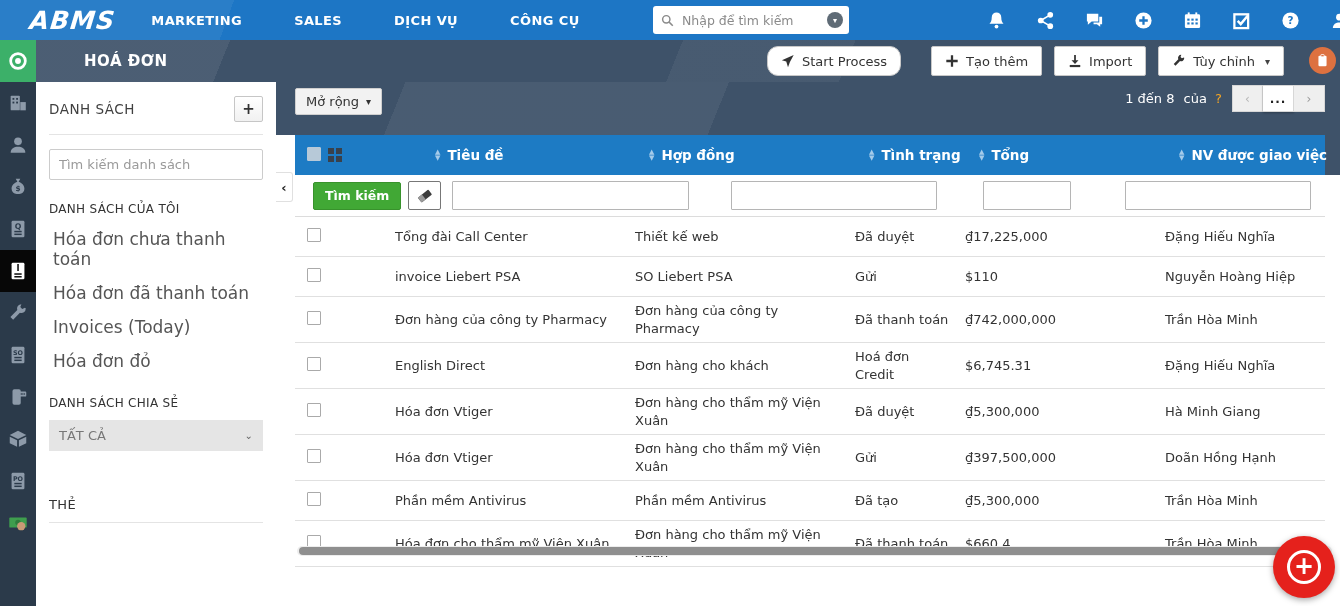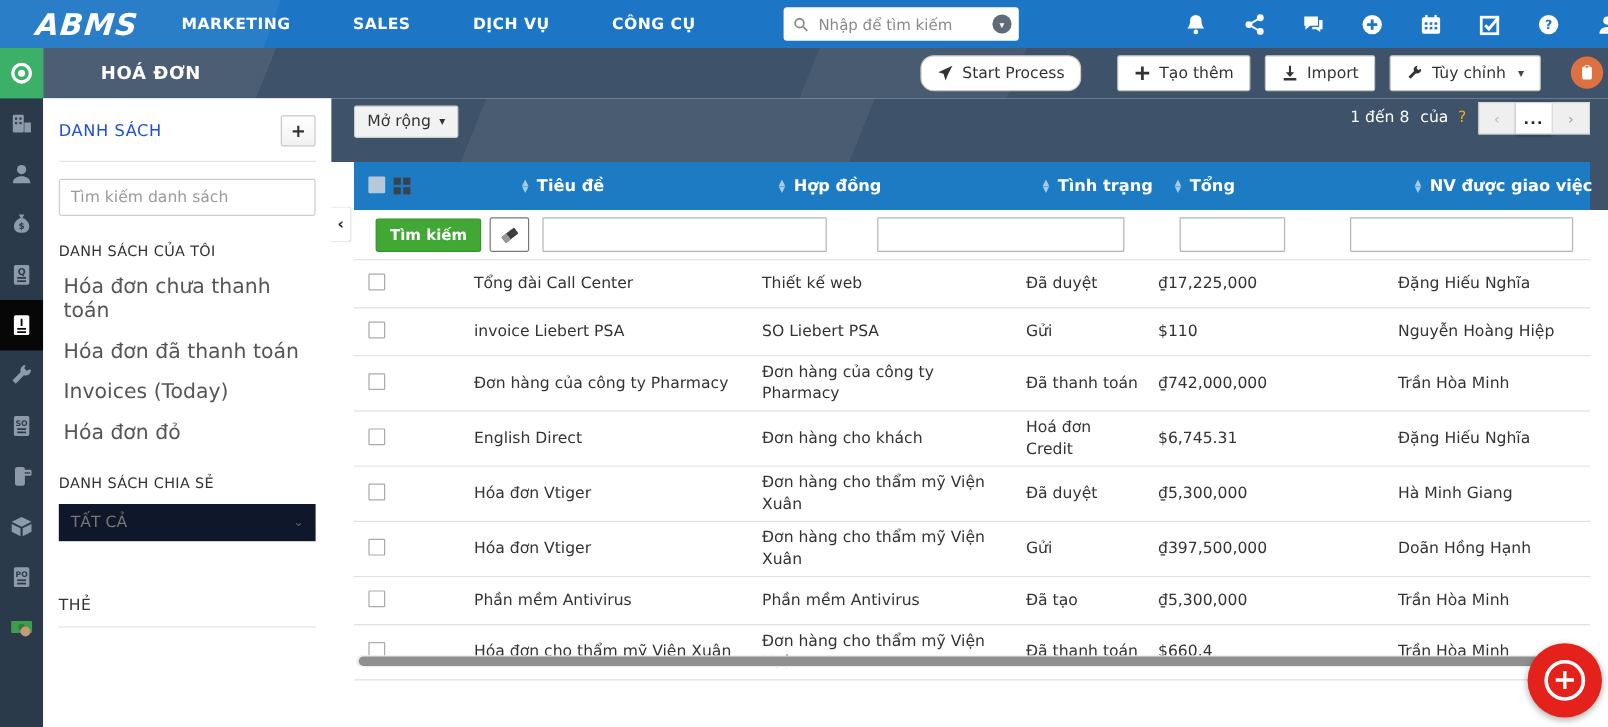--- a/index.html
+++ b/index.html
@@ -47,30 +47,30 @@
   .hbtn svg{width:14px;height:14px;}
   .hbtn .caret{font-size:10px;color:#444;margin-left:3px;}
   .hbtn.start{margin-right:18px;border-radius:11px;}
   .phone-badge{position:absolute;right:4px;top:7px;width:27px;height:27px;border-radius:50%;background:#dd7140;
                display:flex;align-items:center;justify-content:center;cursor:pointer;}
   .phone-badge svg{width:13px;height:13px;}
 
   
   .sidebar{position:absolute;left:36px;top:82px;width:240px;height:524px;background:#fff;padding:14px 13px 0 13px;}
   .sb-head{display:flex;align-items:center;justify-content:space-between;padding-bottom:12px;border-bottom:1px solid #e4e4e4;}
-  .sb-title{font-size:13.5px;color:#1d4ed8;letter-spacing:.5px;}
+  .sb-title{font-size:13.5px;color:#404040;letter-spacing:.5px;}
   .sb-add{width:29px;height:26px;border:1px solid #c6c6c6;border-radius:2px;background:linear-gradient(#fff,#f1f1f1);
           font-size:15px;font-weight:700;color:#333;display:flex;align-items:center;justify-content:center;cursor:pointer;}
   .sb-search{margin-top:14px;width:100%;height:31px;border:1px solid #ccc;border-radius:2px;padding:0 9px;
              font-size:13px;color:#444;outline:none;font-family:"DejaVu Sans","Liberation Sans",sans-serif;}
   .sb-search::placeholder{color:#9a9a9a;}
   .sb-section{font-size:12px;color:#333;letter-spacing:.3px;margin:22px 0 4px 0;font-weight:400;}
   .sb-list{list-style:none;margin:6px 0 0 0;padding:0;}
   .sb-list li{font-size:17px;color:#555;padding:7px 0 7px 4px;cursor:pointer;}
-  .sb-select{margin-top:10px;height:31px;background:#0f172a;display:flex;align-items:center;justify-content:space-between;
+  .sb-select{margin-top:10px;height:31px;background:#e5e5e5;display:flex;align-items:center;justify-content:space-between;
              padding:0 10px;font-size:13px;color:#777;cursor:pointer;}
   .sb-select .chev{font-size:10px;color:#666;}
   .sb-the{margin-top:46px;font-size:13px;color:#333;letter-spacing:.4px;padding-bottom:10px;border-bottom:1px solid #e4e4e4;}
   .collapse-tab{position:absolute;left:276px;top:172px;width:17px;height:30px;background:#fff;border:1px solid #e0e0e0;
                 border-left:none;border-radius:0 3px 3px 0;display:flex;align-items:center;justify-content:center;
                 font-size:13px;font-weight:700;color:#222;cursor:pointer;z-index:5;}
 
   
   .expand-btn{position:absolute;left:295px;top:88px;height:27px;background:#f2f2f2;border:1px solid #cfcfcf;
               border-radius:2px;display:flex;align-items:center;gap:7px;padding:0 10px;font-size:13px;color:#333;cursor:pointer;z-index:3;}

